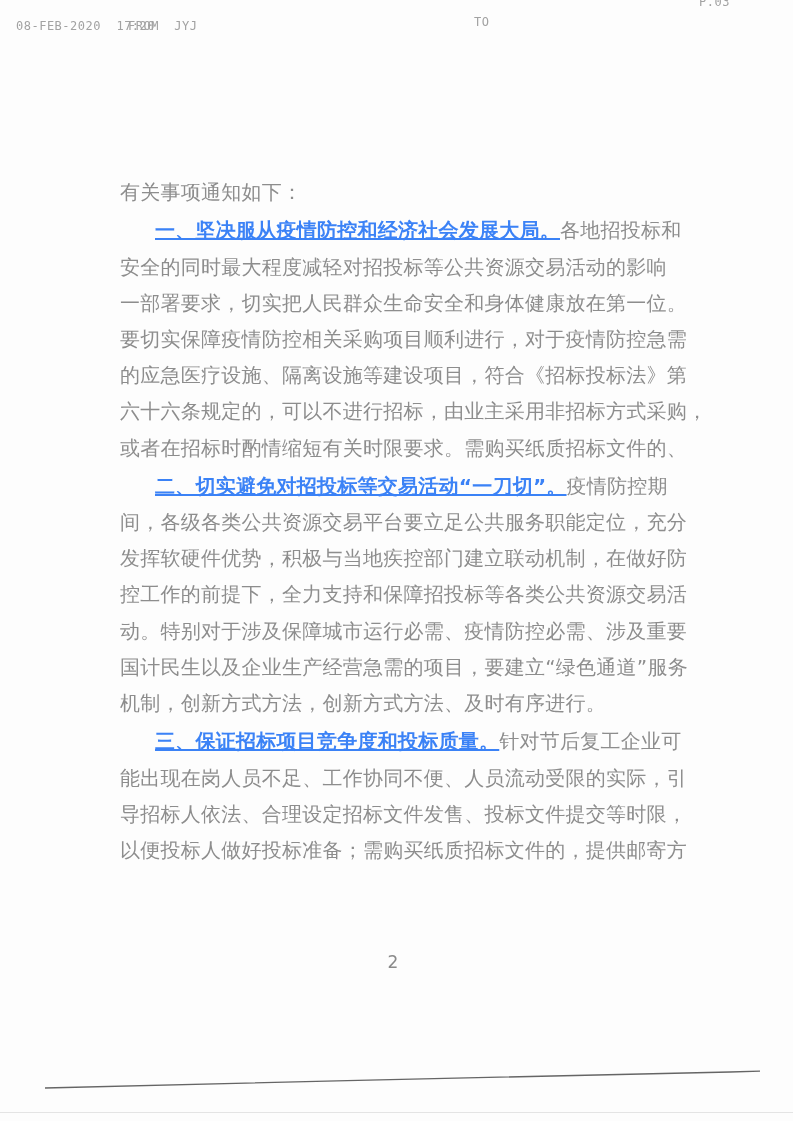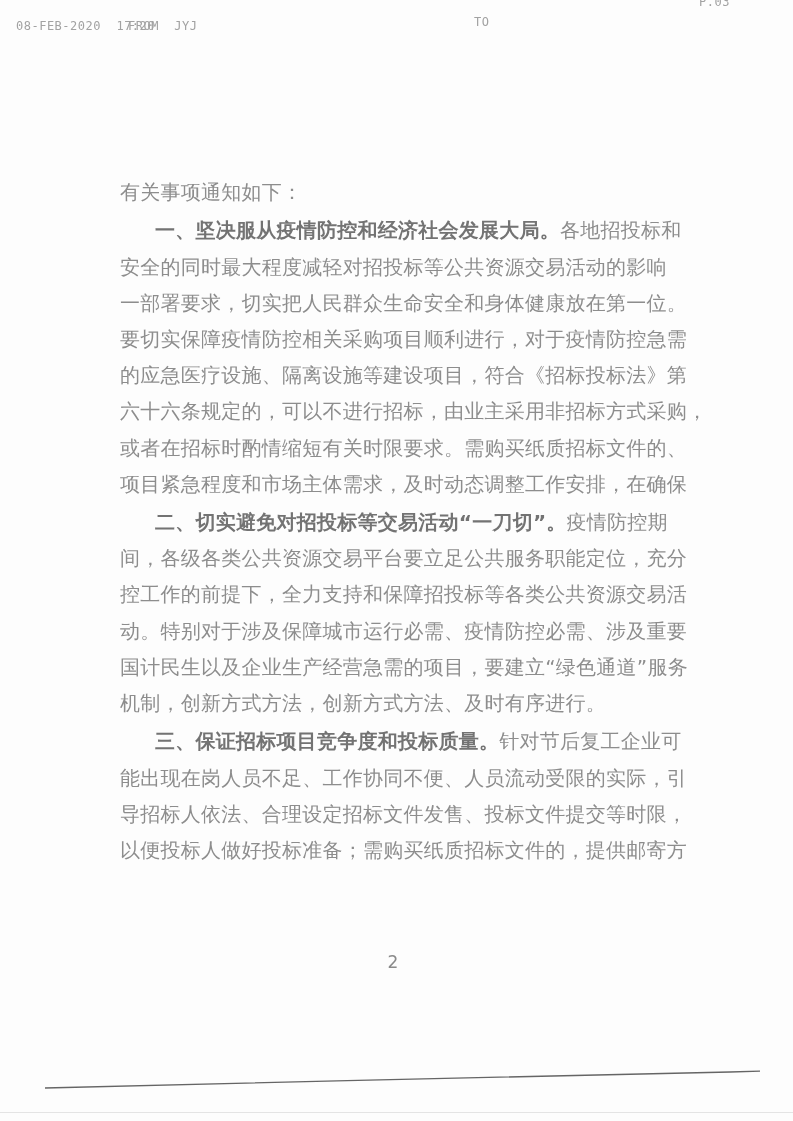--- a/index.html
+++ b/index.html
@@ -45,21 +45,22 @@
     letter-spacing: 0.25px;
     color: #8d8d8d;
     white-space: nowrap;
   }
   .line.indent {
     text-indent: 35px;
     margin-top: 2.2px;
   }
   .seg.bold {
     font-weight: 700;
-    color: #737373;
+    color: #3b82f6;
+    text-decoration: underline;
   }
 
   
   .page-number {
     position: absolute;
     left: 383px;
     top: 952px;
     width: 20px;
     text-align: center;
     font-size: 17px;
@@ -97,23 +98,23 @@
 
   <div class="doc-body">
       <div class="line"><span class="seg">有关事项通知如下：</span></div>
       <div class="line indent"><span class="seg bold">一、坚决服从疫情防控和经济社会发展大局。</span><span class="seg">各地招投标和</span></div>
       <div class="line"><span class="seg">安全的同时最大程度减轻对招投标等公共资源交易活动的影响</span></div>
       <div class="line"><span class="seg">一部署要求，切实把人民群众生命安全和身体健康放在第一位。</span></div>
       <div class="line"><span class="seg">要切实保障疫情防控相关采购项目顺利进行，对于疫情防控急需</span></div>
       <div class="line"><span class="seg">的应急医疗设施、隔离设施等建设项目，符合《招标投标法》第</span></div>
       <div class="line"><span class="seg">六十六条规定的，可以不进行招标，由业主采用非招标方式采购，</span></div>
       <div class="line"><span class="seg">或者在招标时酌情缩短有关时限要求。需购买纸质招标文件的、</span></div>
-      <div class="line"><span class="seg">项目紧急程度和市场主体需求，及时动态调整工作安排，在确保</span></div>
       <div class="line indent"><span class="seg bold">二、切实避免对招投标等交易活动“一刀切”。</span><span class="seg">疫情防控期</span></div>
       <div class="line"><span class="seg">间，各级各类公共资源交易平台要立足公共服务职能定位，充分</span></div>
+      <div class="line"><span class="seg">发挥软硬件优势，积极与当地疾控部门建立联动机制，在做好防</span></div>
       <div class="line"><span class="seg">控工作的前提下，全力支持和保障招投标等各类公共资源交易活</span></div>
       <div class="line"><span class="seg">动。特别对于涉及保障城市运行必需、疫情防控必需、涉及重要</span></div>
       <div class="line"><span class="seg">国计民生以及企业生产经营急需的项目，要建立“绿色通道”服务</span></div>
       <div class="line"><span class="seg">机制，创新方式方法，创新方式方法、及时有序进行。</span></div>
       <div class="line indent"><span class="seg bold">三、保证招标项目竞争度和投标质量。</span><span class="seg">针对节后复工企业可</span></div>
       <div class="line"><span class="seg">能出现在岗人员不足、工作协同不便、人员流动受限的实际，引</span></div>
       <div class="line"><span class="seg">导招标人依法、合理设定招标文件发售、投标文件提交等时限，</span></div>
       <div class="line"><span class="seg">以便投标人做好投标准备；需购买纸质招标文件的，提供邮寄方</span></div>
     </div>
 

